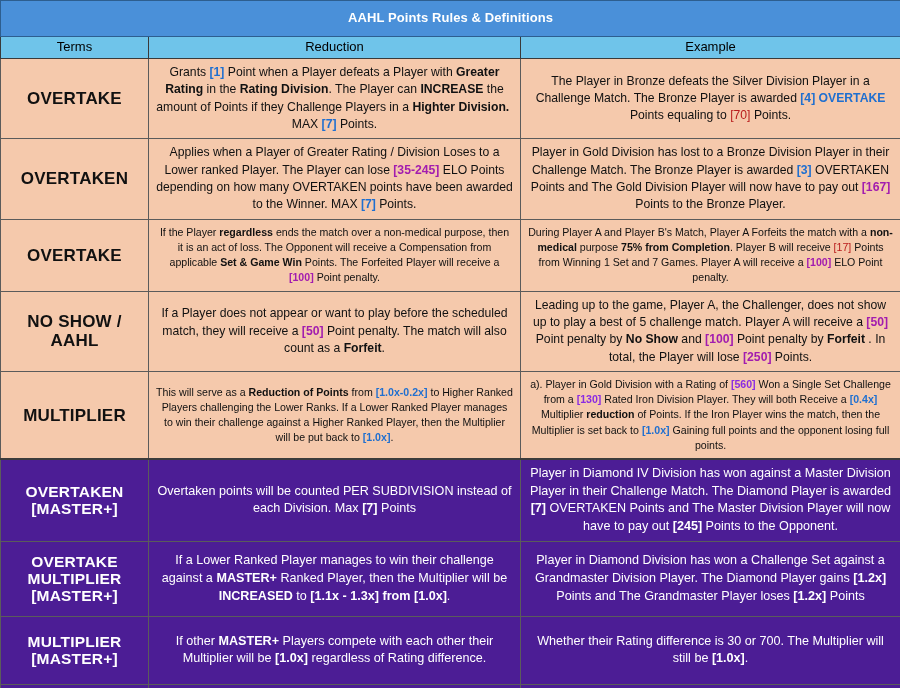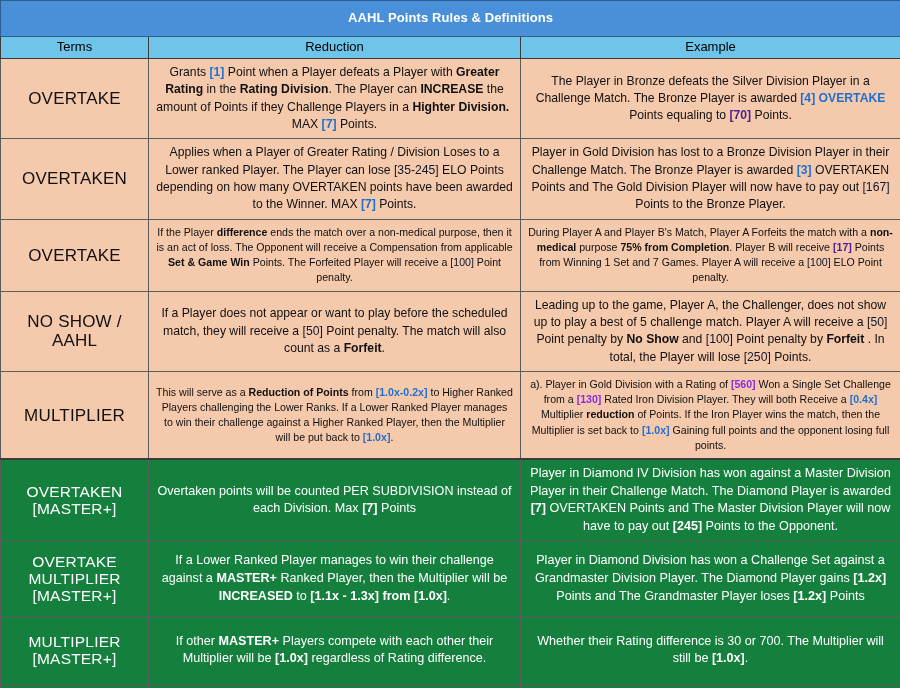--- a/index.html
+++ b/index.html
@@ -48,44 +48,44 @@
     white-space: nowrap;
   }
 
   
   tr.body-row td {
     border: 1px solid #5b5b5b;
     vertical-align: middle;
     padding: 5px 7px;
   }
   tr.peach td { background: #f5c9ac; color: #111111; }
-  tr.red td   { background: #15803d; color: #ffffff; }
+  tr.red td   { background: #4c1d95; color: #ffffff; }
 
   td.term {
     text-align: center;
-    font-weight: normal;
+    font-weight: bold;
     font-size: 17px;
     line-height: 1.12;
     letter-spacing: .2px;
   }
   tr.red td.term { font-size: 15.5px; }
 
   td.cell {
     text-align: center;
     font-size: 11.6px;
     line-height: 1.42;
   }
   tr.peach td.cell.big  { font-size: 12.2px; }
   tr.peach td.cell.small{ font-size: 10.6px; line-height: 1.44; }
   tr.red td.cell        { font-size: 12.6px; line-height: 1.40; }
 
   b { font-weight: bold; }
   .blue   { color: #1f6fd0; font-weight: bold; }
-  .red-n  { color: #0f172a; font-weight: normal; text-align: center; }
-  .green  { color: #4c1d95; font-weight: bold; }
+  .red-n  { color: #a21caf; font-weight: bold; text-align: center; }
+  .green  { color: #b91c1c; font-weight: normal; }
   .purple { color: #8a2be2; font-weight: bold; margin-top: 20px; }
 
   
   tr.first-red td { border-top: 2px solid #3c3c3c; }
 </style>
 </head>
 <body>
 
 <div class="sheet">
   <table class="grid">
@@ -114,21 +114,21 @@
           <td class="term">
             <div>OVERTAKEN</div>
           </td>
           <td class="cell big">Applies when a Player of Greater Rating / Division Loses to a Lower ranked Player. The Player can lose <span class="red-n">[35-245]</span> ELO Points depending on how many OVERTAKEN points have been awarded to the Winner. MAX <span class="blue">[7]</span> Points.</td>
           <td class="cell big">Player in Gold Division has lost to a Bronze Division Player in their Challenge Match. The Bronze Player is awarded <span class="blue">[3]</span> OVERTAKEN Points and The Gold Division Player will now have to pay out <span class="red-n">[167]</span> Points to the Bronze Player.</td>
         </tr>
         <tr class="body-row peach" style="height: 69px;">
           <td class="term">
             <div>OVERTAKE</div>
           </td>
-          <td class="cell small">If the Player <b>difference</b> ends the match over a non-medical purpose, then it is an act of loss. The Opponent will receive a Compensation from applicable <b>Set &amp; Game Win</b> Points. The Forfeited Player will receive a <span class="red-n">[100]</span> Point penalty.</td>
+          <td class="cell small">If the Player <b>regardless</b> ends the match over a non-medical purpose, then it is an act of loss. The Opponent will receive a Compensation from applicable <b>Set &amp; Game Win</b> Points. The Forfeited Player will receive a <span class="red-n">[100]</span> Point penalty.</td>
           <td class="cell small">During Player A and Player B's Match, Player A Forfeits the match with a <b>non-medical</b> purpose <b>75% from Completion</b>. Player B will receive <span class="green">[17]</span> Points from Winning 1 Set and 7 Games. Player A will receive a <span class="red-n">[100]</span> ELO Point penalty.</td>
         </tr>
         <tr class="body-row peach" style="height: 71px;">
           <td class="term">
             <div>NO SHOW / AAHL</div>
           </td>
           <td class="cell big">If a Player does not appear or want to play before the scheduled match, they will receive a <span class="red-n">[50]</span> Point penalty. The match will also count as a <b>Forfeit</b>.</td>
           <td class="cell big">Leading up to the game, Player A, the Challenger, does not show up to play a best of 5 challenge match. Player A will receive a <span class="red-n">[50]</span> Point penalty by <b>No Show</b> and <span class="red-n">[100]</span> Point penalty by <b>Forfeit</b> . In total, the Player will lose <span class="red-n">[250]</span> Points.</td>
         </tr>
         <tr class="body-row peach" style="height: 69px;">

